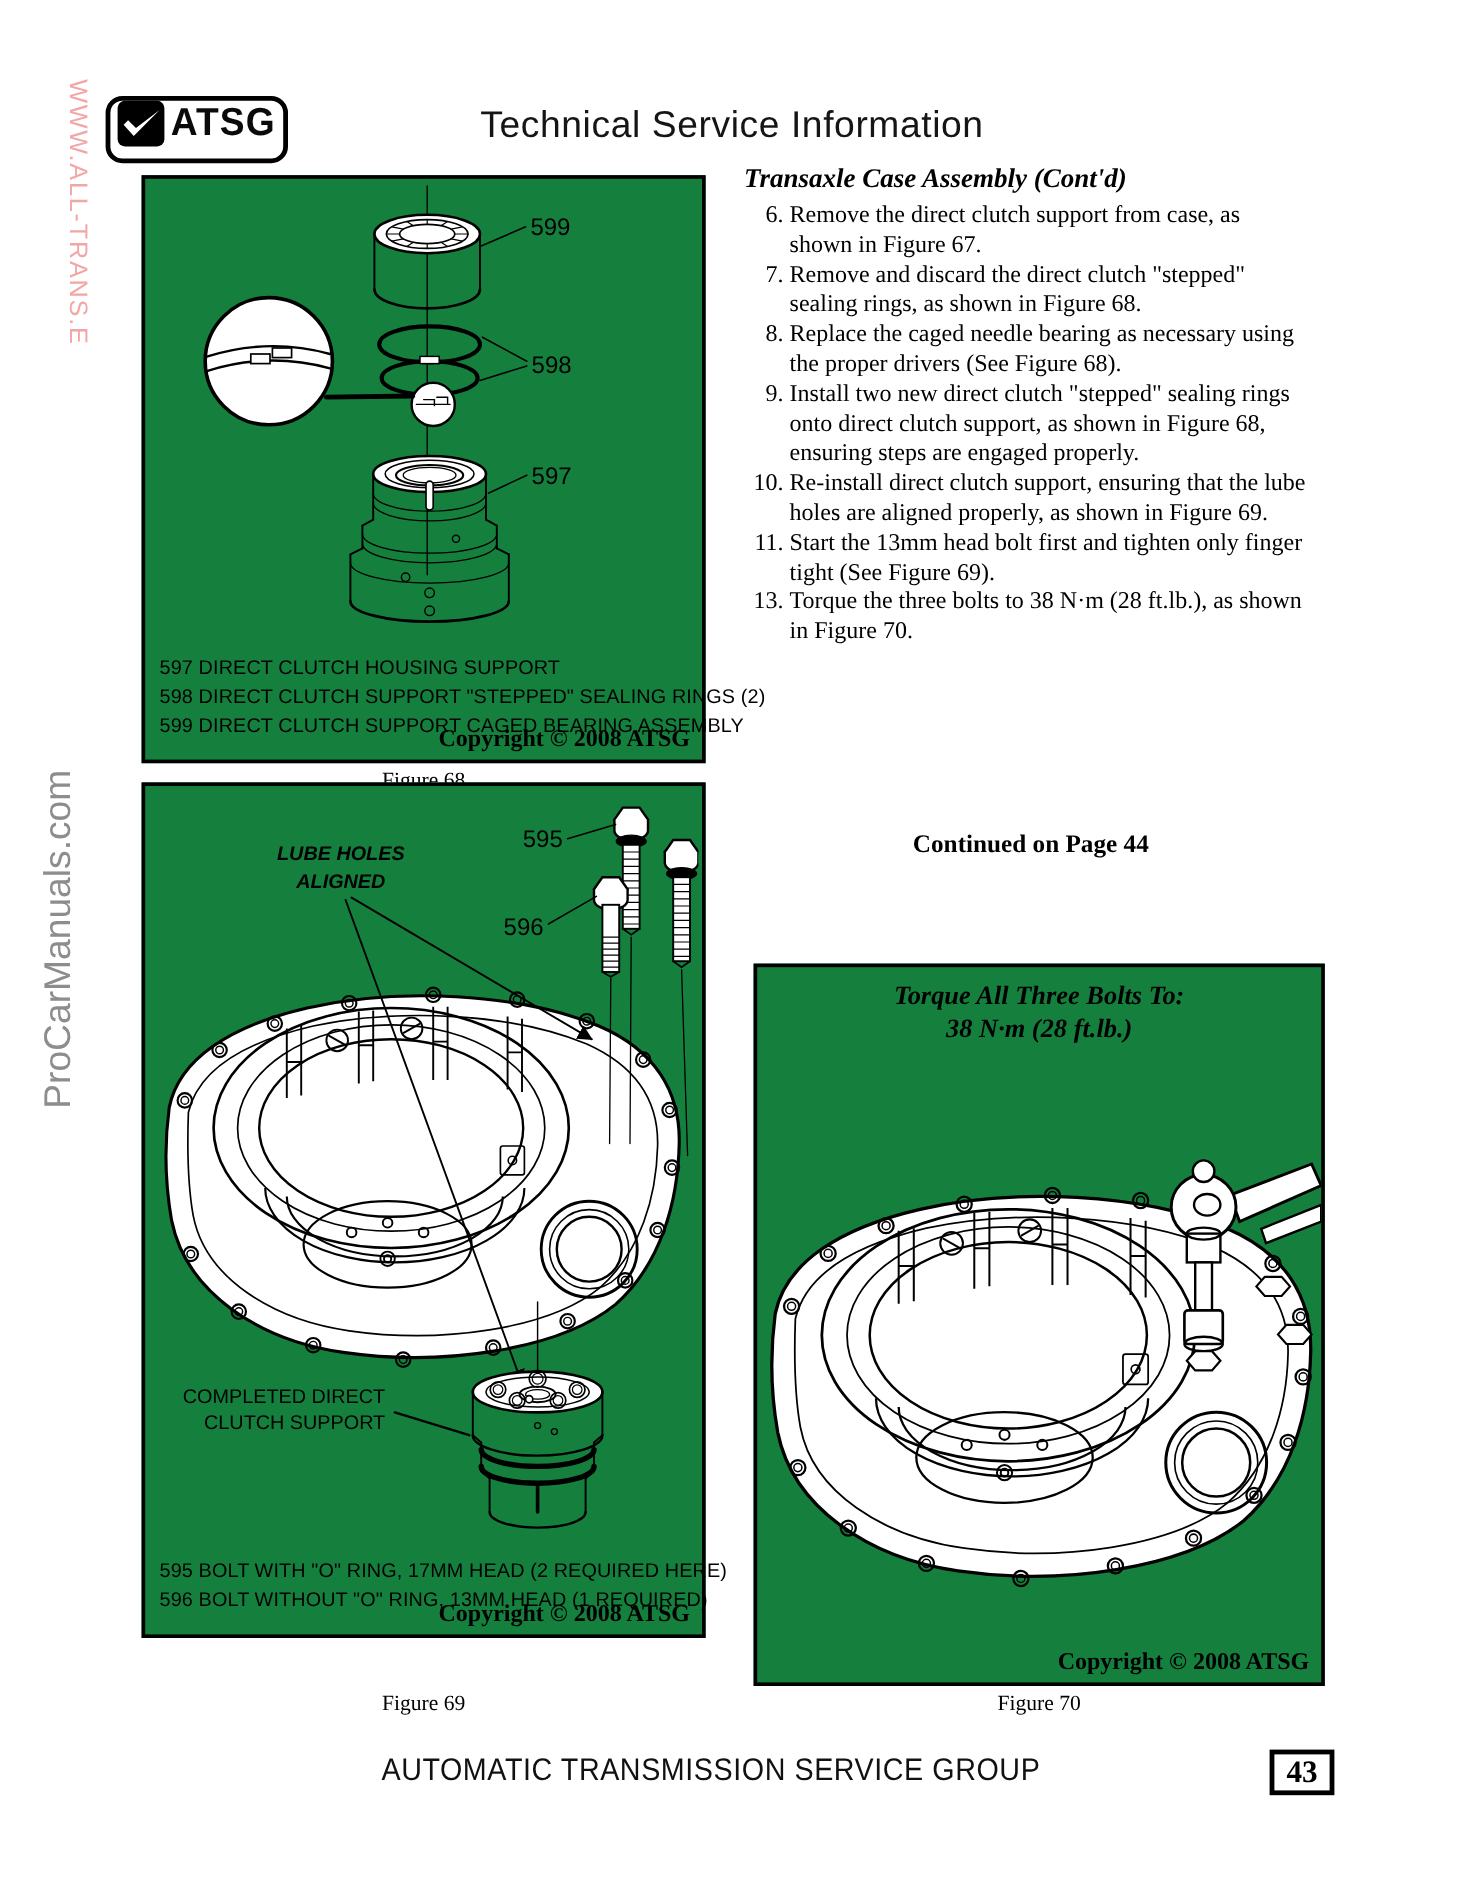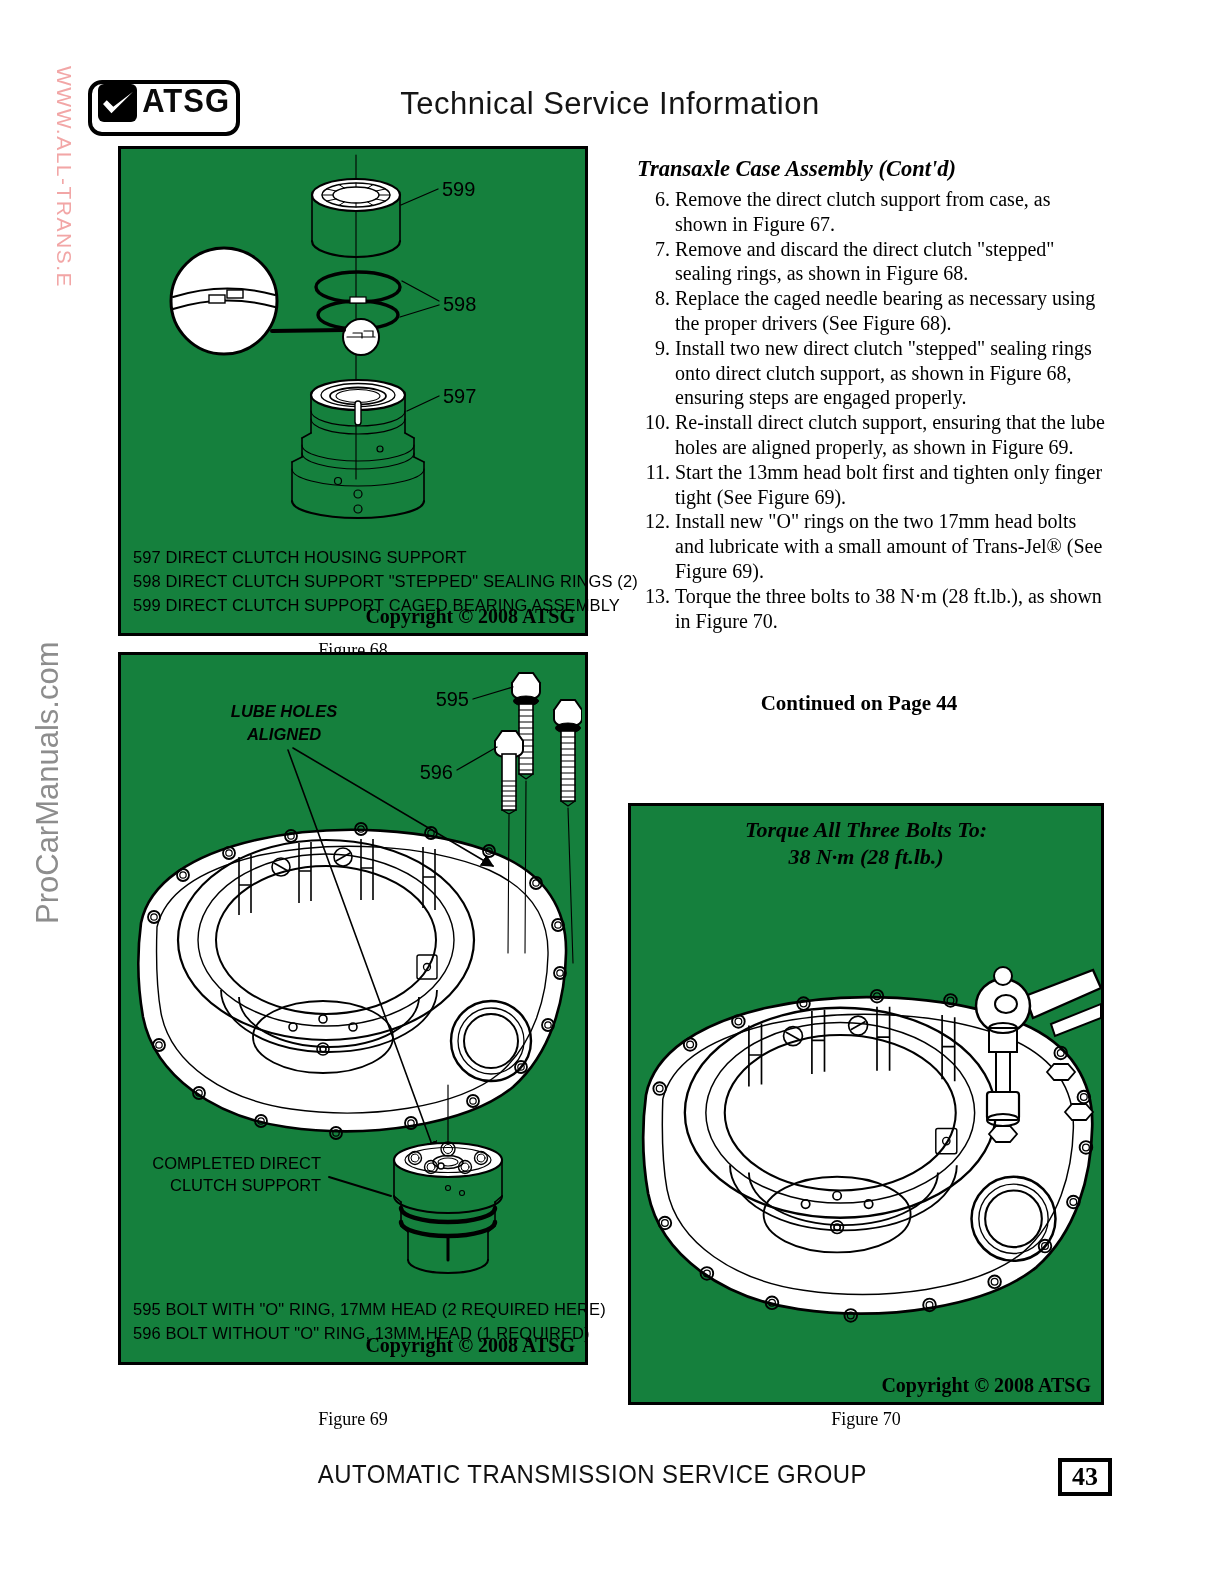--- a/index.html
+++ b/index.html
@@ -26,21 +26,21 @@
   #fig70{left:628px;top:803px;width:476px;height:602px;}
   .legend{position:absolute;font-family:"Liberation Sans",sans-serif;font-size:16.5px;line-height:24px;
           white-space:nowrap;letter-spacing:0.1px;}
   .legend span{display:block;}
   .copyright{position:absolute;font-family:"Liberation Serif",serif;font-weight:bold;font-size:20px;}
   .figcaption{position:absolute;text-align:center;font-size:18px;font-family:"Liberation Serif",serif;}
   #cap68{left:118px;top:640px;width:470px;}
   #cap69{left:118px;top:1409px;width:470px;}
   #cap70{left:628px;top:1409px;width:476px;}
   
-  .instructions{position:absolute;left:620px;top:156px;width:478px;margin-left:17px;}
+  .instructions{position:absolute;left:620px;top:136px;width:478px;}
   .instructions h2{margin:0 0 5px 0;font-size:22.5px;font-style:italic;font-weight:bold;}
   .item{display:flex;font-size:20px;line-height:24.8px;}
   .item .num{flex:none;width:33px;text-align:right;}
   .item .txt{width:431px;margin-left:5px;}
   .continued{position:absolute;left:620px;top:691px;width:478px;text-align:center;
              font-size:21px;font-weight:bold;}
   
   .fig70-head{position:absolute;left:0;top:10px;width:100%;text-align:center;
               font-size:22px;font-weight:bold;font-style:italic;line-height:27px;}
   
@@ -249,24 +249,20 @@
       </div>
     <div class="item">
         <span class="num">10.</span>
         <span class="txt">Re-install direct clutch support, ensuring that the lube holes are aligned properly, as shown in Figure 69.</span>
       </div>
     <div class="item">
         <span class="num">11.</span>
         <span class="txt">Start the 13mm head bolt first and tighten only finger tight  (See Figure 69).</span>
       </div>
     <div class="item">
-        <span class="num">12.</span>
-        <span class="txt">Install new "O" rings on the two 17mm head bolts and lubricate with a small amount of Trans-Jel®   (See Figure 69).</span>
-      </div>
-    <div class="item">
         <span class="num">13.</span>
         <span class="txt">Torque the three bolts to 38 N·m (28 ft.lb.), as shown in Figure 70.</span>
       </div>
   </div>
   <div class="continued">Continued on Page 44</div>
 
   <div class="figbox" id="fig69">
     <svg width="461" height="640" viewBox="0 0 461 640">
       <use href="#tcase" y="150"></use>
       <g fill="none" stroke="#000" stroke-width="1.6" stroke-linecap="round">

